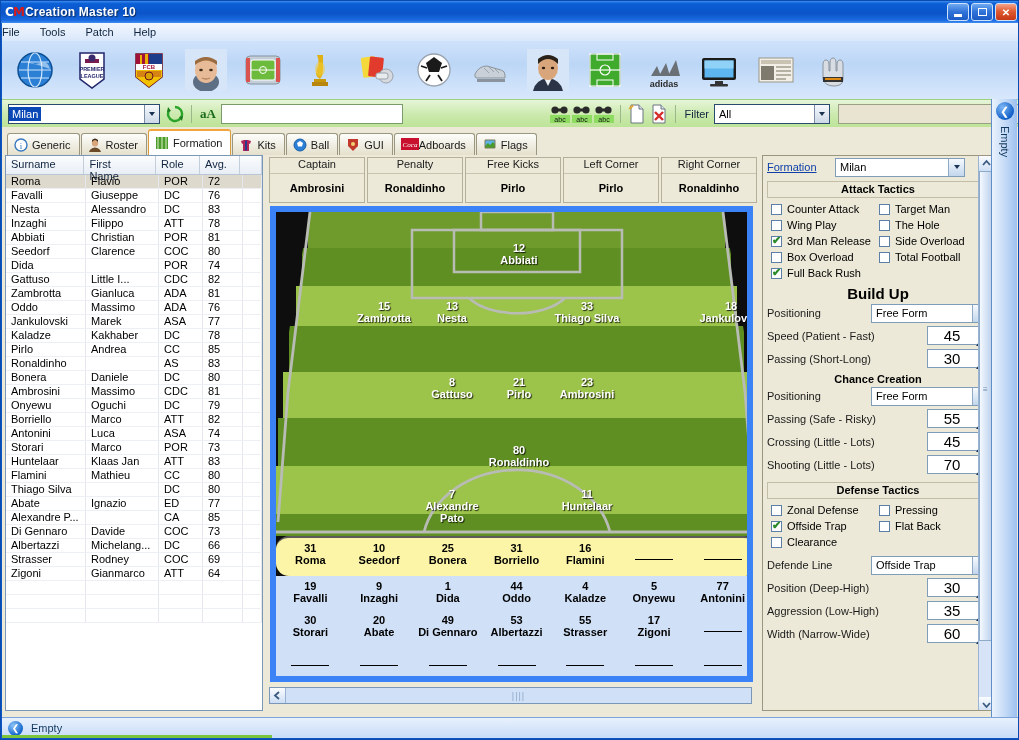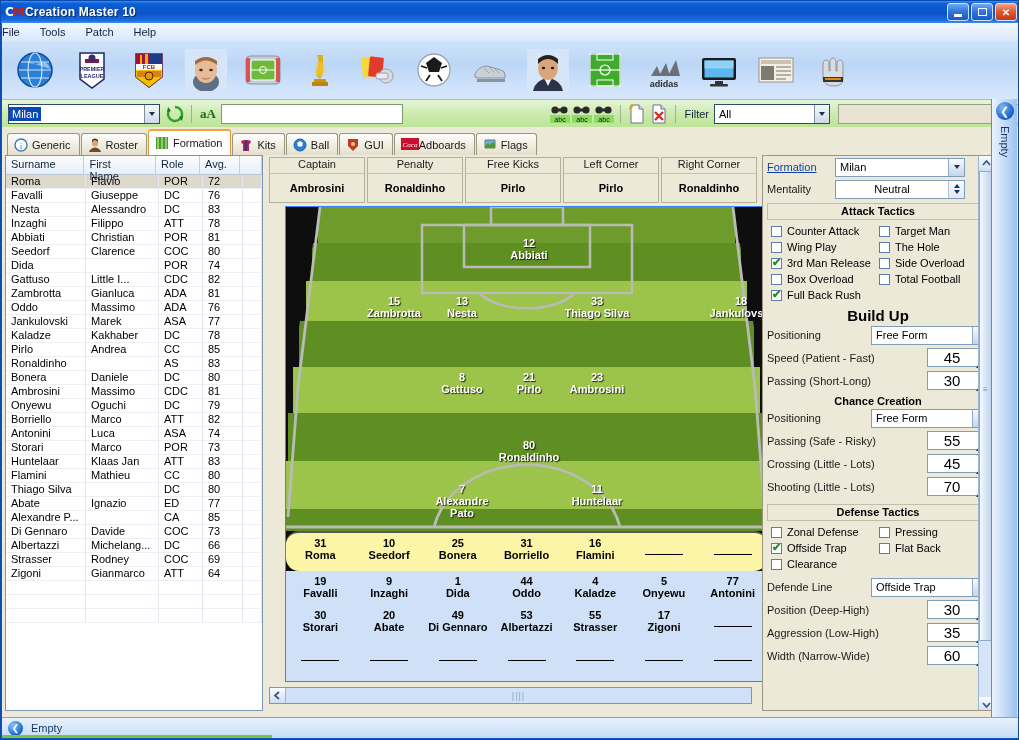--- a/index.html
+++ b/index.html
@@ -104,22 +104,22 @@
 
   
   .pitchpane { position:absolute; left:266px; top:0px; width:490px; height:556px; }
   .setpieces { display:flex; gap:2px; height:48px; padding:2px 1px 0 1px;
     background:#ece9d8; }
   .sp { flex:1; border:1px solid #b5b09a; background:#ece9d8; }
   .sp .cap { height:16px; text-align:center; font-size:11px; color:#1a1a1a;
     border-bottom:1px solid #c9c4ae; }
   .sp .nm { height:28px; display:flex; align-items:center; justify-content:center;
     font-size:11px; font-weight:bold; color:#000; }
-  .pitchwrap { position:absolute; left:17px; top:51px; width:483px; height:476px;
-    border:1px solid #3b82f6; background:#000; overflow:hidden; }
+  .pitchwrap { position:absolute; left:2px; top:51px; width:483px; height:476px;
+    border:6px solid #3b82f6; background:#000; overflow:hidden; }
   .pitch { position:absolute; left:0; top:0; width:481px; height:474px; }
   .plabel { position:absolute; text-align:center; color:#fff; font-weight:bold;
     font-size:11px; line-height:12px; text-shadow:1px 1px 1px rgba(0,0,0,.8);
     width:78px; margin-left:-39px; }
   .plabel .num { display:block; }
   
   .bench1 { position:absolute; left:0; top:324px; width:481px; height:40px;
     background:#fcf5a8; border-top:2px solid #5a5a5a; display:flex;border-radius:13px; }
   .bench2 { position:absolute; left:0; top:364px; width:481px; height:110px;
     background:#cfe0f7; display:flex; flex-direction:column; }
@@ -891,30 +891,20 @@
       <div class="trow">
         <span class="tlabel link" style="width:68px">Formation</span>
         <div class="tcombo" style="width:130px">
           <span class="tv left">Milan</span>
           <span class="cbtn">
               <i class="tri-d2"></i>
             </span>
         </div>
       </div>
 
-      <div class="trow">
-        <span class="tlabel" style="width:68px">Mentality</span>
-        <div class="tcombo" style="width:130px">
-          <span class="tv">Neutral</span>
-          <span class="sbtn">
-              <i class="tri-u"></i>
-              <i class="tri-d2"></i>
-            </span>
-        </div>
-      </div>
 
       <div class="section">Attack Tactics</div>
       <div class="cbgrid" id="attackChecks">
           <div class="cbitem">
             <span class="cb"></span>
             <span>Counter Attack</span>
           </div>
           <div class="cbitem">
             <span class="cb"></span>
             <span>Target Man</span>

